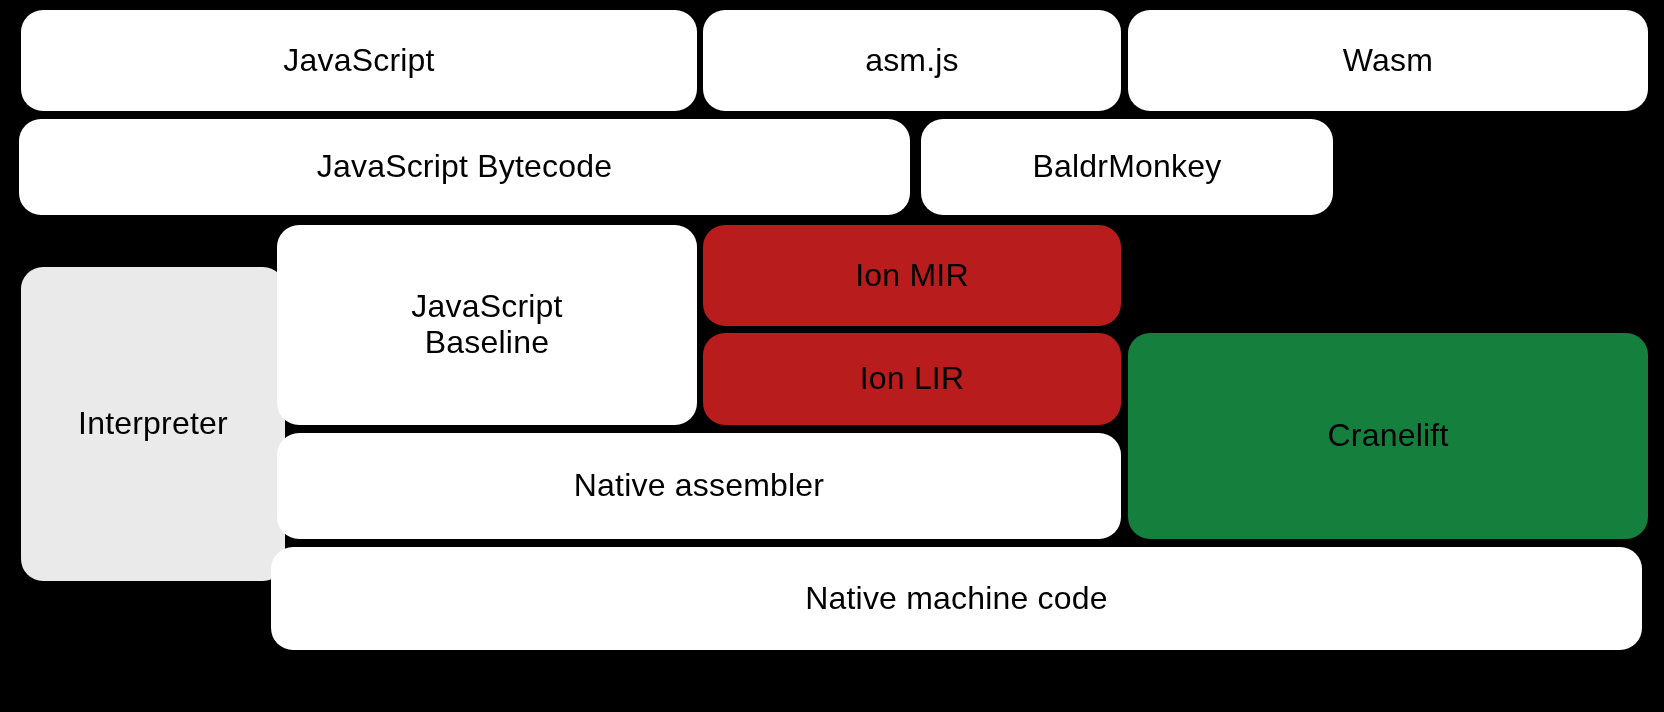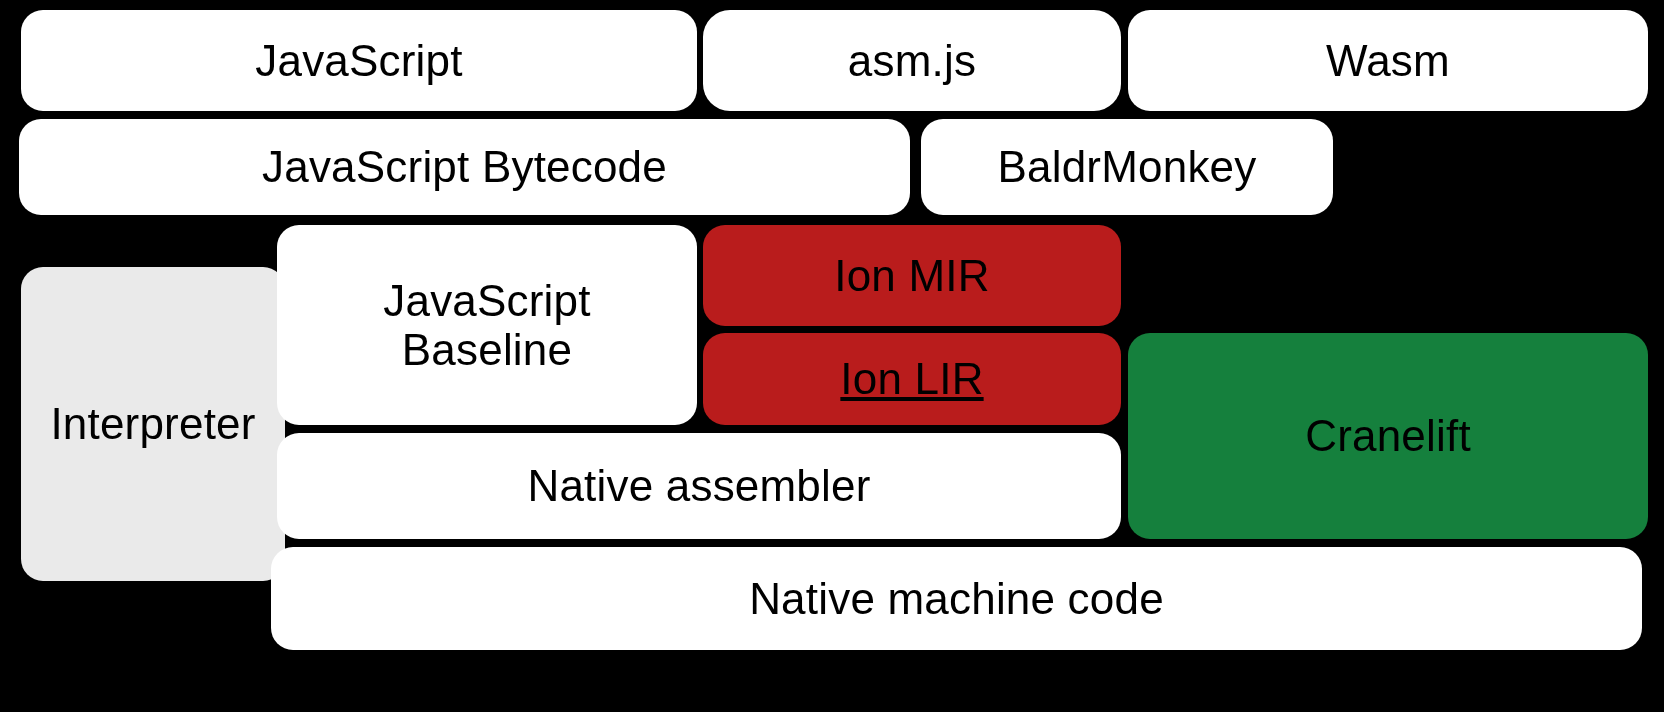--- a/index.html
+++ b/index.html
@@ -20,41 +20,41 @@
   .box {
     position: absolute;
     box-sizing: border-box;
     border-radius: 22px;
     background: #ffffff;
     color: #000000;
     display: flex;
     align-items: center;
     justify-content: center;
     text-align: center;
-    font-size: 44px;
+    font-size: 32px;
     line-height: 1.12;
     font-weight: 400;
     letter-spacing: 0.2px;
     white-space: pre-line;
     padding: 0 10px;
   }
   .box.gray  { background: #eaeaea; margin-top: 42px; }
   .box.green { background: #b91c1c; }
   .box.pink  { background: #15803d; }
 </style>
 </head>
 <body>
 
 <div id="stage" style="background: rgb(0, 0, 0);">
     <div class="box white" style="left: 21px; top: 10px; width: 676px; height: 101px;">JavaScript</div>
-    <div class="box white" style="left: 703px; top: 10px; width: 418px; height: 101px; border-radius: 27px;">asm.js</div>
+    <div class="box white" style="left: 703px; top: 10px; width: 418px; height: 101px;">asm.js</div>
     <div class="box white" style="left: 1128px; top: 10px; width: 520px; height: 101px;">Wasm</div>
     <div class="box white" style="left: 19px; top: 119px; width: 891px; height: 96px;">JavaScript Bytecode</div>
     <div class="box white" style="left: 921px; top: 119px; width: 412px; height: 96px;">BaldrMonkey</div>
     <div class="box gray" style="left: 21px; top: 225px; width: 264px; height: 314px;">Interpreter</div>
     <div class="box white" style="left: 277px; top: 225px; width: 420px; height: 200px;">JavaScript
 Baseline</div>
     <div class="box green" style="left: 703px; top: 225px; width: 418px; height: 101px;">Ion MIR</div>
-    <div class="box green" style="left: 703px; top: 333px; width: 418px; height: 92px; text-decoration: underline;">Ion LIR</div>
+    <div class="box green" style="left: 703px; top: 333px; width: 418px; height: 92px;">Ion LIR</div>
     <div class="box pink" style="left: 1128px; top: 333px; width: 520px; height: 206px;">Cranelift</div>
     <div class="box white" style="left: 277px; top: 433px; width: 844px; height: 106px;">Native assembler</div>
     <div class="box white" style="left: 271px; top: 547px; width: 1371px; height: 103px;">Native machine code</div>
   </div>
 
 </body></html>

